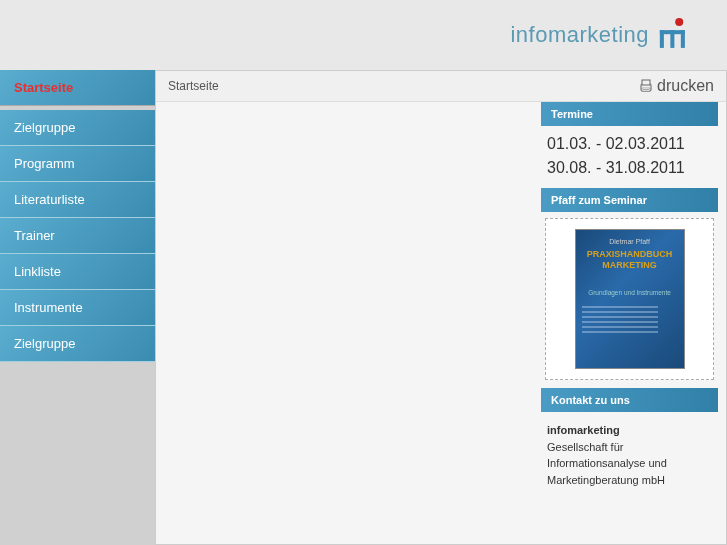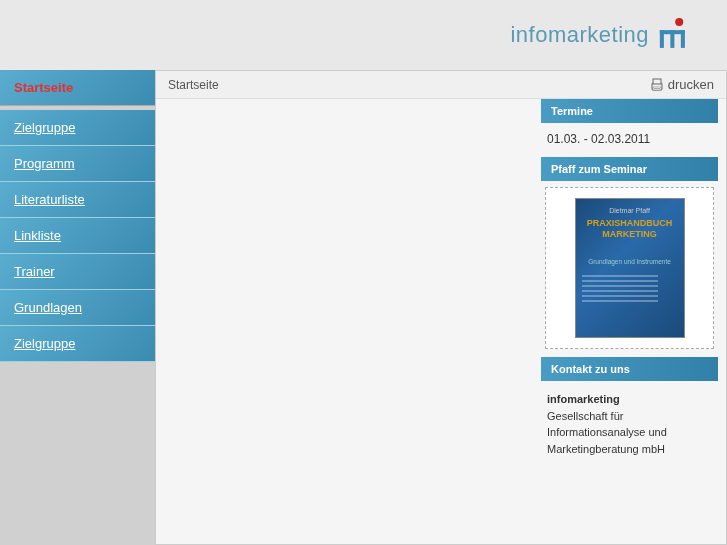--- a/index.html
+++ b/index.html
@@ -65,21 +65,20 @@
       font-weight: bold;
     }
     .sidebar-item {
       background: linear-gradient(135deg, #5aadcf 0%, #3a8bb0 100%);
       color: #fff;
       padding: 10px 14px;
       font-size: 13px;
       cursor: pointer;
       border-bottom: 1px solid #a0cfe0;
       white-space: nowrap;
-      text-decoration: underline;
     }
     .sidebar-spacer {
       height: 4px;
       background: #d0d0d0;
     }
 
     
     .content-area {
       flex: 1;
       background: #f5f5f5;
@@ -95,21 +94,21 @@
       justify-content: space-between;
       align-items: center;
       font-size: 12px;
       color: #555;
     }
     .print-btn {
       display: flex;
       align-items: center;
       gap: 4px;
       color: #555;
-      font-size: 13px;
+      font-size: 16px;
       cursor: pointer;
     }
     .content-body {
       display: flex;
       flex: 1;
       overflow: hidden;
     }
     .content-main {
       flex: 1;
       padding: 10px;
@@ -129,21 +128,21 @@
       padding: 6px 10px;
       font-size: 11px;
       font-weight: bold;
       margin-bottom: 6px;
       margin-top: 8px;
     }
     .right-section-header:first-child {
       margin-top: 0;
     }
     .termine-item {
-      font-size: 12px;
+      font-size: 16px;
       color: #333;
       padding: 3px 6px;
       display: block;
     }
 
     
     .book-cover {
       width: 110px;
       height: 140px;
       margin: 6px auto;
@@ -233,27 +232,27 @@
     <div class="sidebar-item">
       <span>Zielgruppe</span>
     </div>
     <div class="sidebar-item">
       <span>Programm</span>
     </div>
     <div class="sidebar-item">
       <span>Literaturliste</span>
     </div>
     <div class="sidebar-item">
+      <span>Trainer</span>
+    </div>
+    <div class="sidebar-item">
       <span>Linkliste</span>
     </div>
     <div class="sidebar-item">
-      <span>Trainer</span>
-    </div>
-    <div class="sidebar-item">
-      <span>Grundlagen</span>
+      <span>Instrumente</span>
     </div>
     <div class="sidebar-item">
       <span>Zielgruppe</span>
     </div>
   </div>
 
   <div class="content-area">
     <div class="breadcrumb-bar">
       <span>Startseite</span>
       <div class="print-btn">
@@ -270,20 +269,21 @@
 
     <div class="content-body">
 
       <div class="content-main">
       </div>
 
       <div class="content-right">
 
         <div class="right-section-header">Termine</div>
         <span class="termine-item">01.03. - 02.03.2011</span>
+        <span class="termine-item">30.08. - 31.08.2011</span>
 
         <div class="right-section-header">Pfaff zum Seminar</div>
         <div class="book-wrapper">
           <div class="book-cover">
             <div class="book-cover-inner">
               <span class="book-author">Dietmar Pfaff</span>
               <div class="book-title">PRAXISHANDBUCH MARKETING</div>
               <div class="book-subtitle">Grundlagen und Instrumente</div>
               <div class="book-lines">
                 <div class="book-line"></div>

